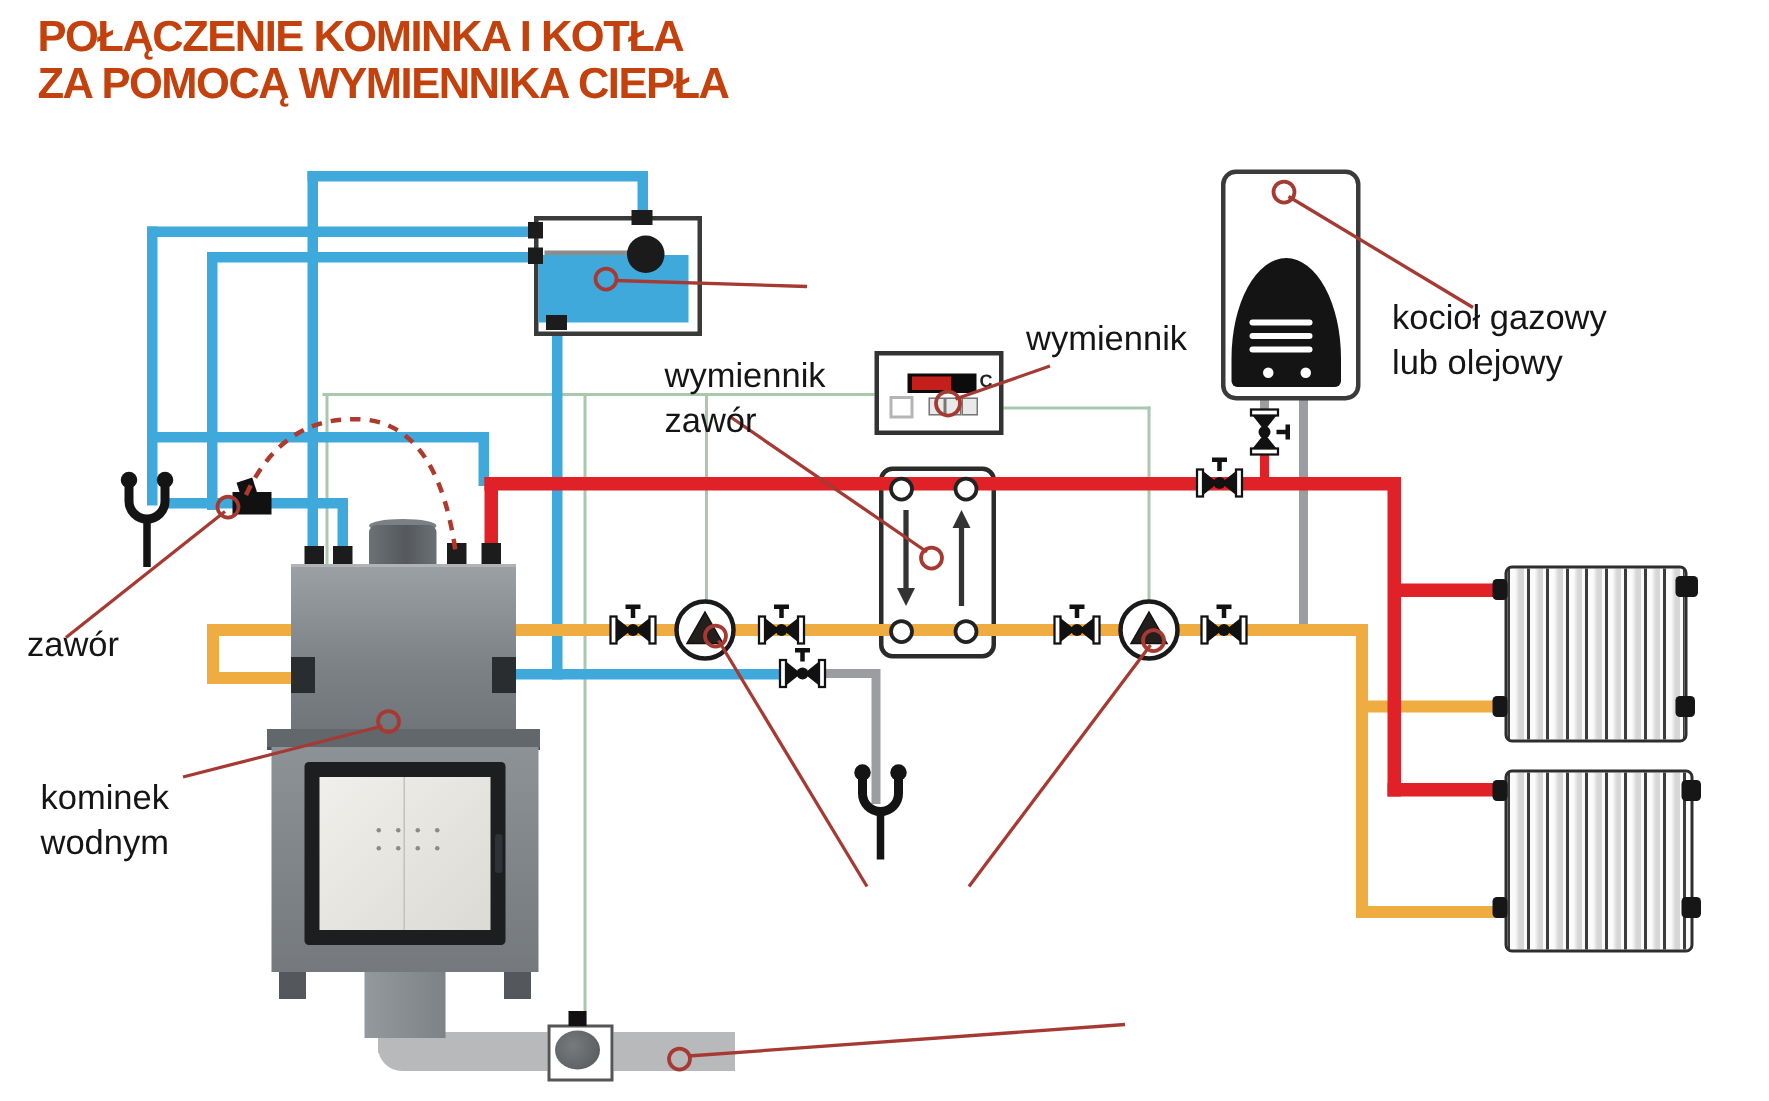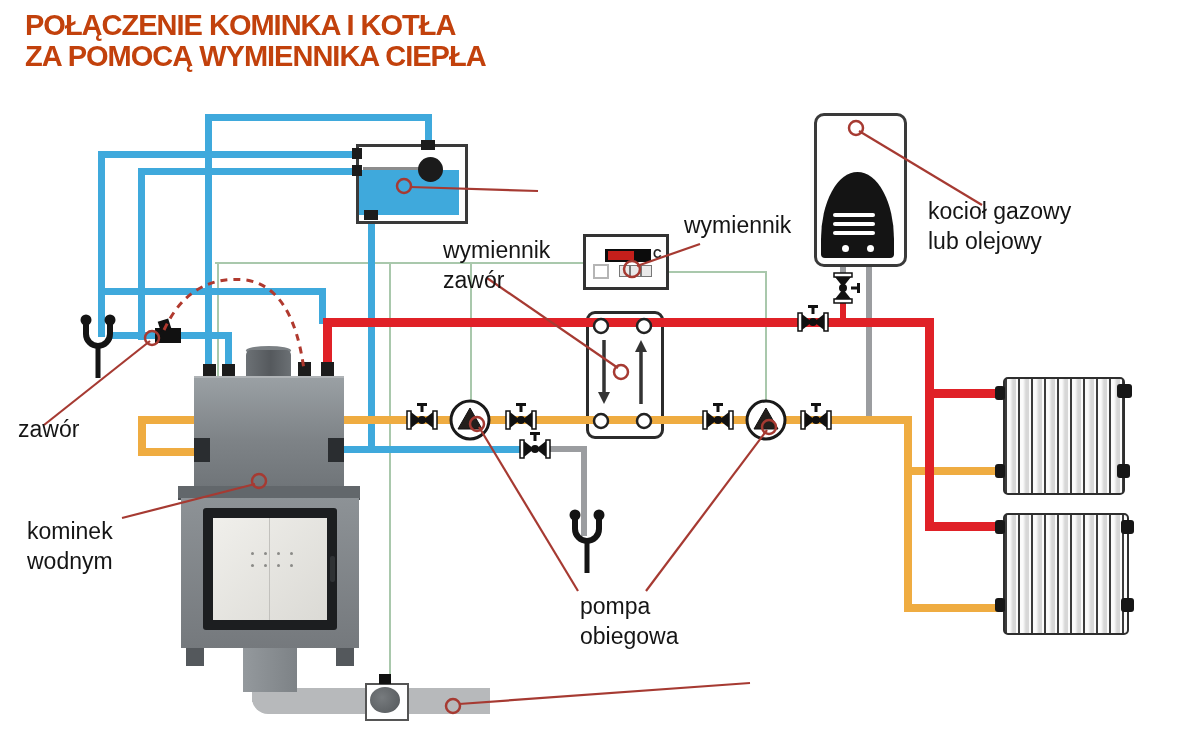--- a/index.html
+++ b/index.html
@@ -274,17 +274,13 @@
     <div>kocioł gazowy</div>
     <div>lub olejowy</div>
   </div>
   <div class="lbl" style="left:18px;top:415px">
     <div>zawór</div>
   </div>
   <div class="lbl" style="left:27px;top:517px">
     <div>kominek</div>
     <div>wodnym</div>
   </div>
-  <div class="lbl" style="left:580px;top:592px">
-    <div>pompa</div>
-    <div>obiegowa</div>
-  </div>
 </div>
 
 </body></html>

